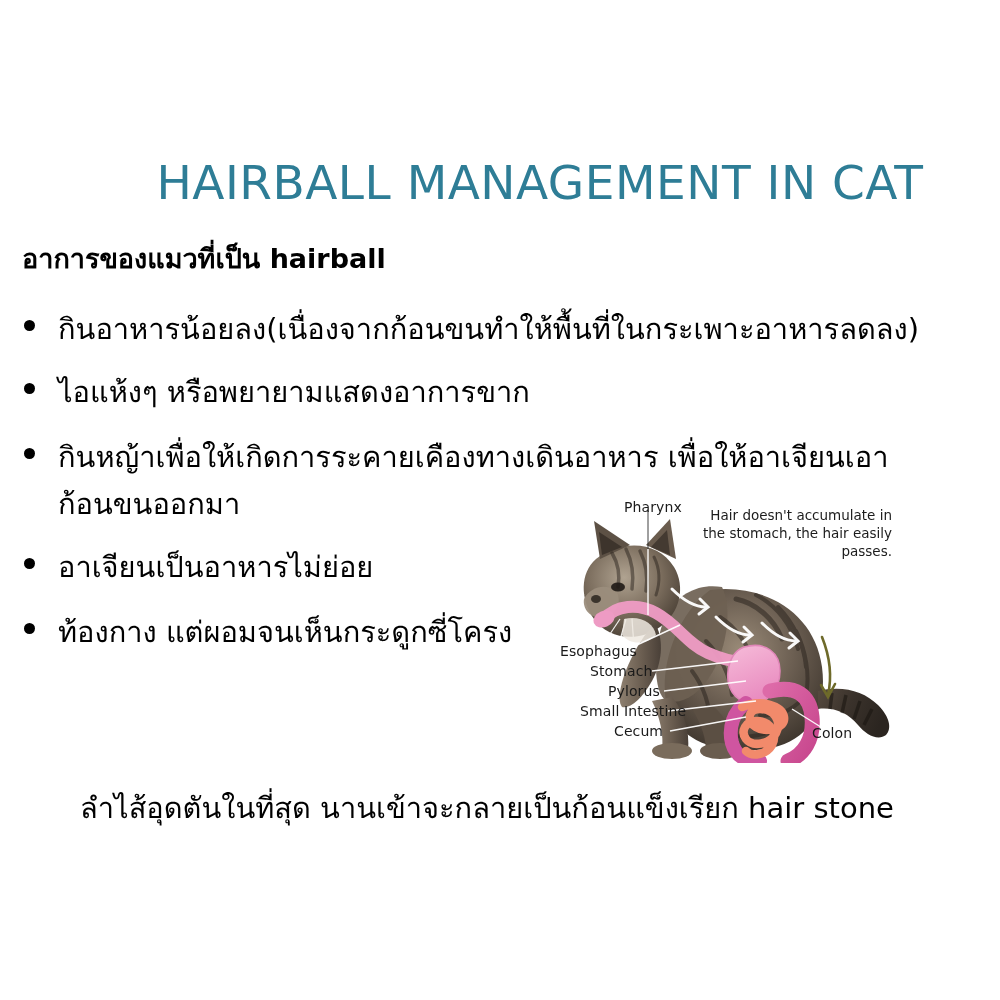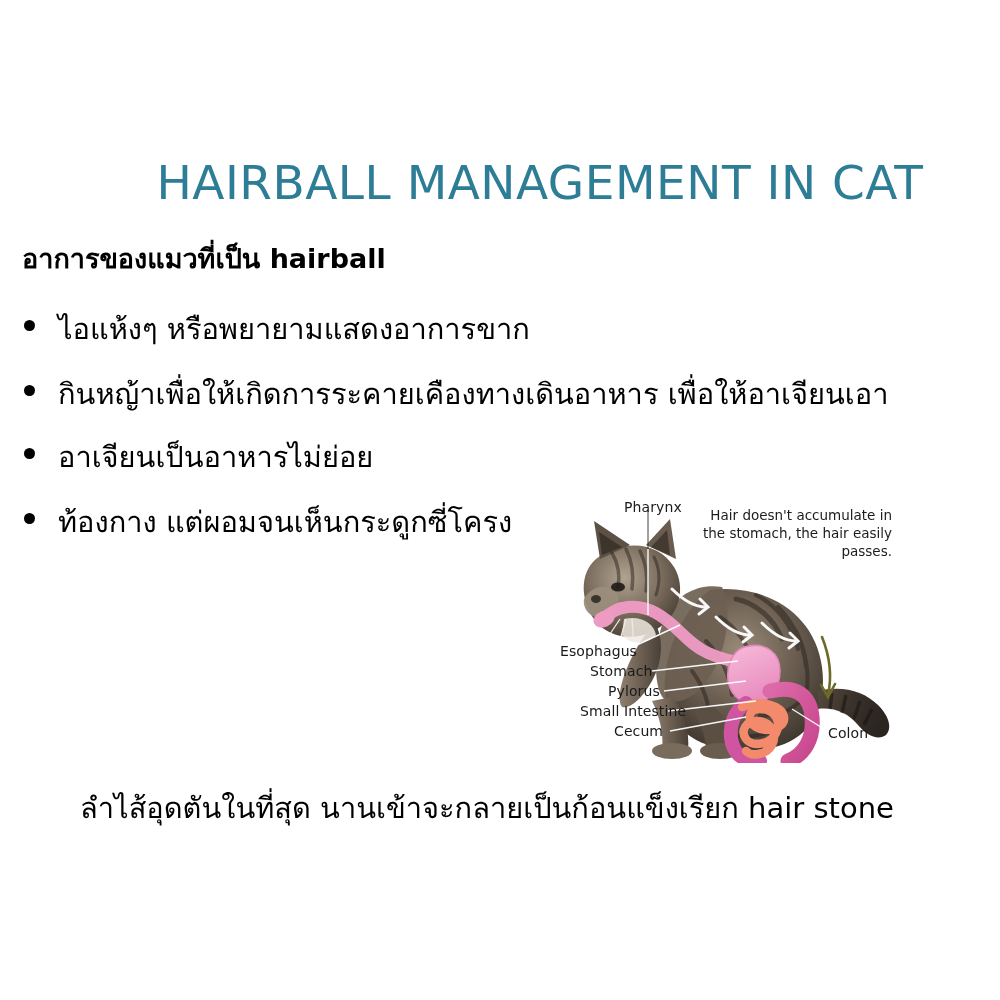--- a/index.html
+++ b/index.html
@@ -129,42 +129,47 @@
     color: #1a1a1a;
     white-space: nowrap;
     letter-spacing: 0.1px;
   }
   .lbl-pharynx        { left: 64px;  top: 4px; }
   .lbl-esophagus      { left: 0px;   top: 148px; }
   .lbl-stomach        { left: 30px;  top: 168px; }
   .lbl-pylorus        { left: 48px;  top: 188px; }
   .lbl-small-intestine{ left: 20px;  top: 208px; }
   .lbl-cecum          { left: 54px;  top: 228px; }
-  .lbl-colon          { left: 268px; top: 230px; text-align: center; }
+  .lbl-colon          { left: 252px; top: 230px; text-align: center; }
 </style>
 </head>
 <body style="background: rgb(255, 255, 255);">
 
 <div class="slide">
 
   <div class="slide-title" style="color: rgb(46, 125, 150); padding-left: 40px;">HAIRBALL MANAGEMENT IN CAT</div>
 
   <div class="subtitle">อาการของแมวที่เป็น  hairball</div>
 
   <div class="bullets">
 
+    <div class="bullet-row b0">
+      <span class="bullet-dot"></span>
+      <span class="bullet-text">กินอาหารน้อยลง(เนื่องจากก้อนขนทำให้พื้นที่ในกระเพาะอาหารลดลง)</span>
+    </div>
 
     <div class="bullet-row b1">
       <span class="bullet-dot"></span>
       <span class="bullet-text">ไอแห้งๆ หรือพยายามแสดงอาการขาก</span>
     </div>
 
     <div class="bullet-row b2">
       <span class="bullet-dot"></span>
       <span class="bullet-text">กินหญ้าเพื่อให้เกิดการระคายเคืองทางเดินอาหาร เพื่อให้อาเจียนเอา</span>
+      <span class="bullet-text cont">ก้อนขนออกมา</span>
     </div>
 
     <div class="bullet-row b3">
       <span class="bullet-dot"></span>
       <span class="bullet-text">อาเจียนเป็นอาหารไม่ย่อย</span>
     </div>
 
 
     <div class="bullet-row b5">
       <span class="bullet-dot"></span>

